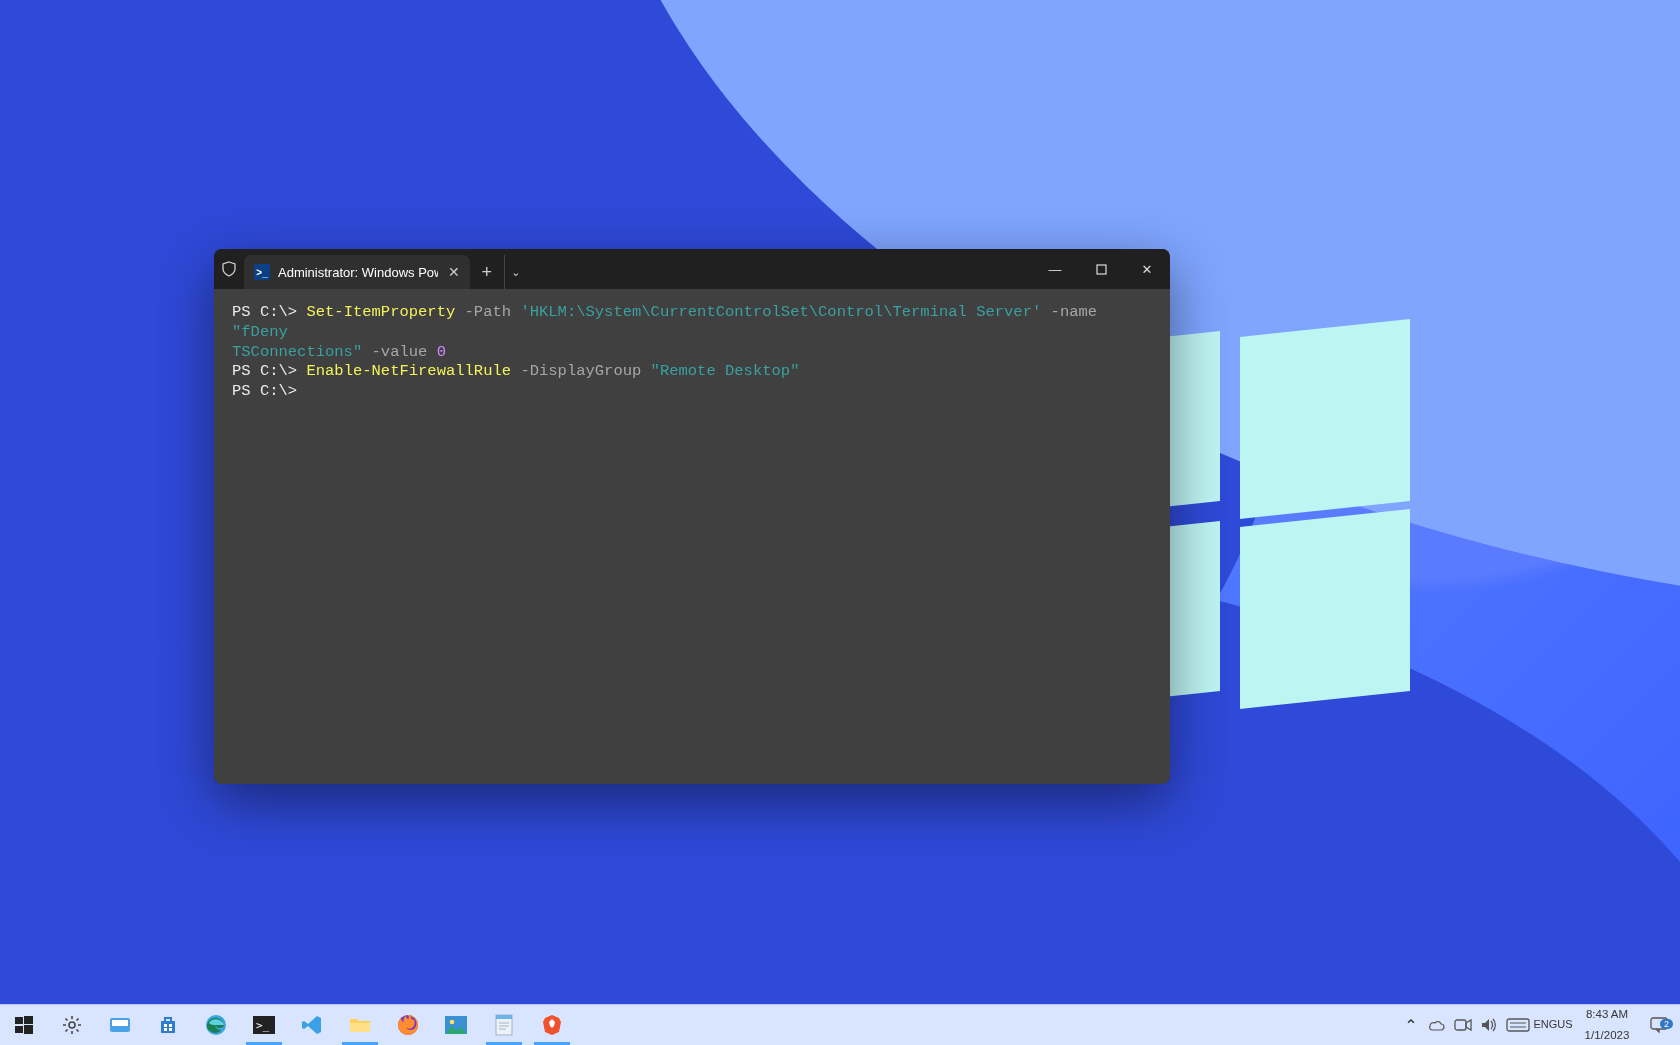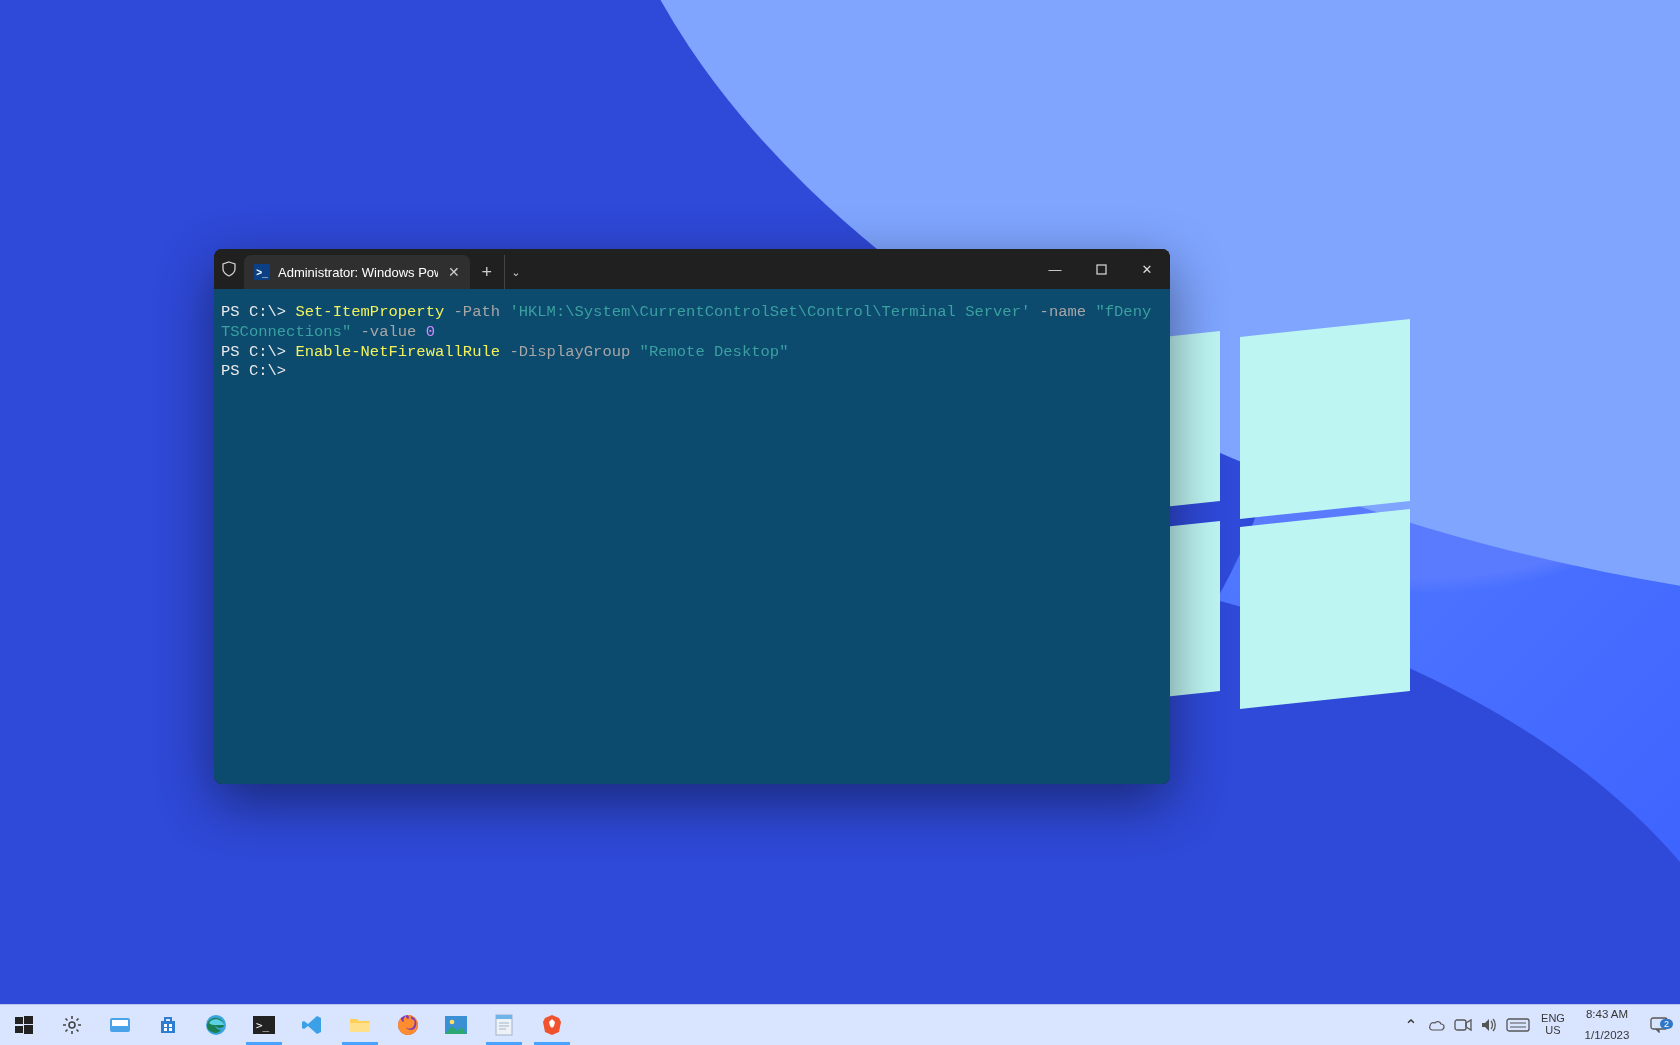--- a/index.html
+++ b/index.html
@@ -36,39 +36,39 @@
   .shield{width:30px;display:flex;align-items:center;justify-content:center;}
   .tab{position:relative;display:flex;align-items:center;background:#2f2f2f;border-top-left-radius:7px;border-top-right-radius:7px;margin-top:6px;padding:0 10px;max-width:230px;}
   .tab .psicon{width:16px;height:16px;margin-right:8px;background:#0b4085;display:flex;align-items:center;justify-content:center;font-size:10px;color:#fff;font-weight:bold;}
   .tab .title{font-size:13px;white-space:nowrap;overflow:hidden;text-overflow:clip;width:160px;color:#fff;}
   .tab .close{margin-left:10px;font-size:14px;color:#ccc;cursor:pointer;}
   .addtab{width:34px;display:flex;align-items:center;justify-content:center;font-size:18px;color:#ccc;cursor:pointer;margin-top:6px;}
   .ddtab{width:22px;display:flex;align-items:center;justify-content:center;font-size:11px;color:#ccc;cursor:pointer;margin-top:6px;border-left:1px solid #444;}
   .spacer{flex:1;}
   .winbtn{width:46px;display:flex;align-items:center;justify-content:center;color:#ddd;font-size:13px;cursor:pointer;}
   .termbody{
-    flex:1;background:#0c4a6e;padding:14px 7px;font-family:Consolas,"Courier New",monospace;
+    flex:1;background:#404040;padding:14px 18px;font-family:Consolas,"Courier New",monospace;
     font-size:15.5px;line-height:1.28;color:#eaeaea;white-space:pre-wrap;overflow:hidden;
   }
   .ps-y{color:#f2f25a;}     
   .ps-g{color:#a6a6a6;}     
   .ps-s{color:#3aa0a0;}     
   .ps-n{color:#d28cff;}     
   .ps-p{color:#eaeaea;}     
   
   .taskbar{position:absolute;left:0;right:0;bottom:0;height:40px;background:#d9e4ff;border-top:1px solid #b8c5ee;display:flex;align-items:center;}
   .tb-icons{display:flex;align-items:center;height:100%;}
   .tb-item{width:48px;height:40px;display:flex;align-items:center;justify-content:center;position:relative;cursor:pointer;}
   .tb-item .bar{position:absolute;bottom:0;left:6px;right:6px;height:3px;background:#4aa3ff;display:none;}
   .tb-item.active .bar{display:block;}
   .tb-spacer{flex:1;}
   .tray{display:flex;align-items:center;height:100%;padding-right:4px;}
   .tray .t{width:26px;height:40px;display:flex;align-items:center;justify-content:center;color:#363636;cursor:pointer;}
   .tray .t svg,.tray .t span{pointer-events:none;}
-  .tray .lang{width:38px;display:flex;flex-direction:column;align-items:center;justify-content:center;font-size:11px;line-height:1.05;color:#363636;}
+  .tray .lang{width:38px;display:flex;align-items:center;justify-content:center;font-size:11px;line-height:1.05;color:#363636;}
   .tray .clock{width:70px;display:flex;flex-direction:column;align-items:center;justify-content:center;font-size:11.5px;line-height:1.15;color:#363636;gap:8px;}
   .tray .notif{width:34px;display:flex;align-items:center;justify-content:center;position:relative;}
   .tray .notif .badge{position:absolute;right:3px;bottom:4px;background:#3077c9;color:#fff;border-radius:8px;font-size:9px;padding:0 4px;}
 </style>
 </head>
 <body>
 
 <div class="desktop">
   <div class="wave light2"></div>
   <div class="wave dark1"></div>

